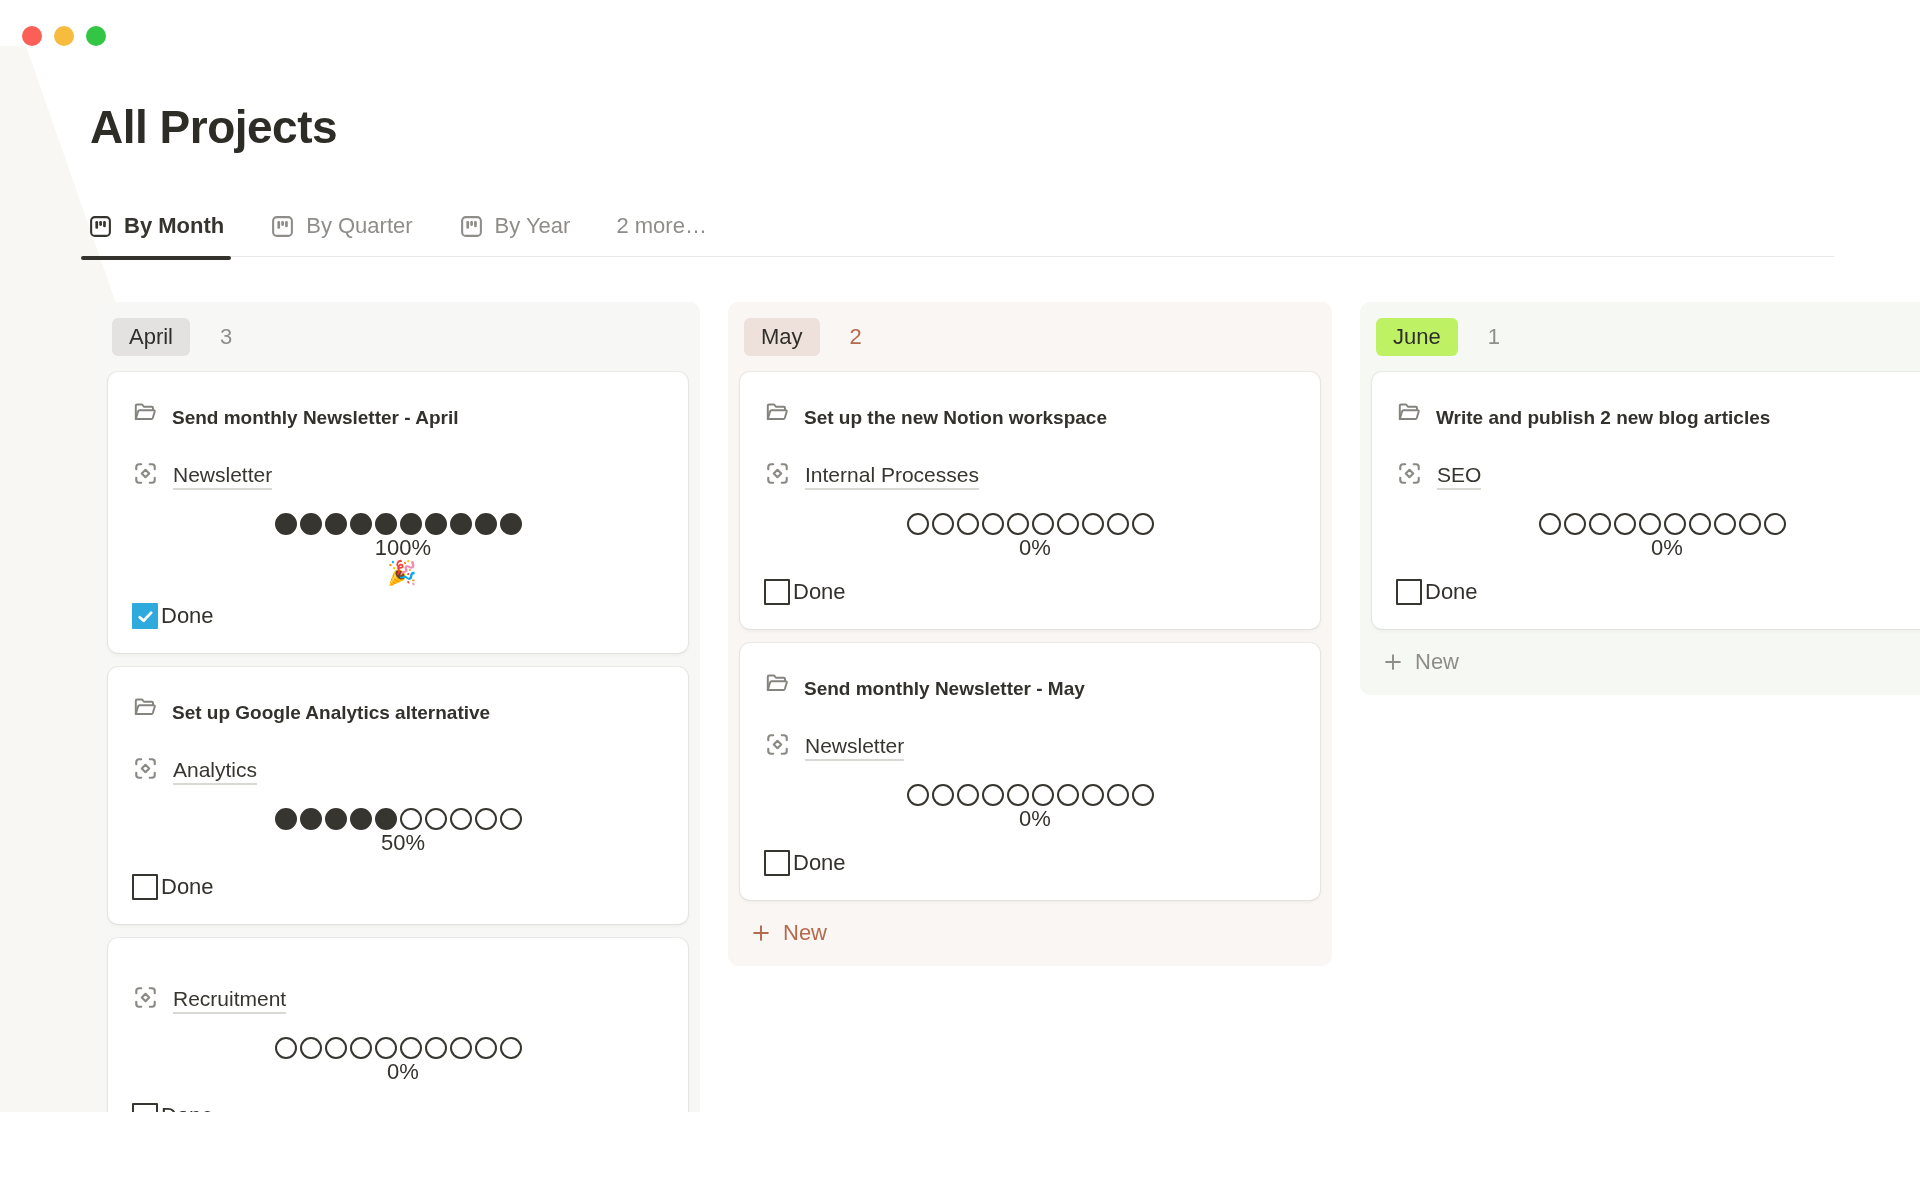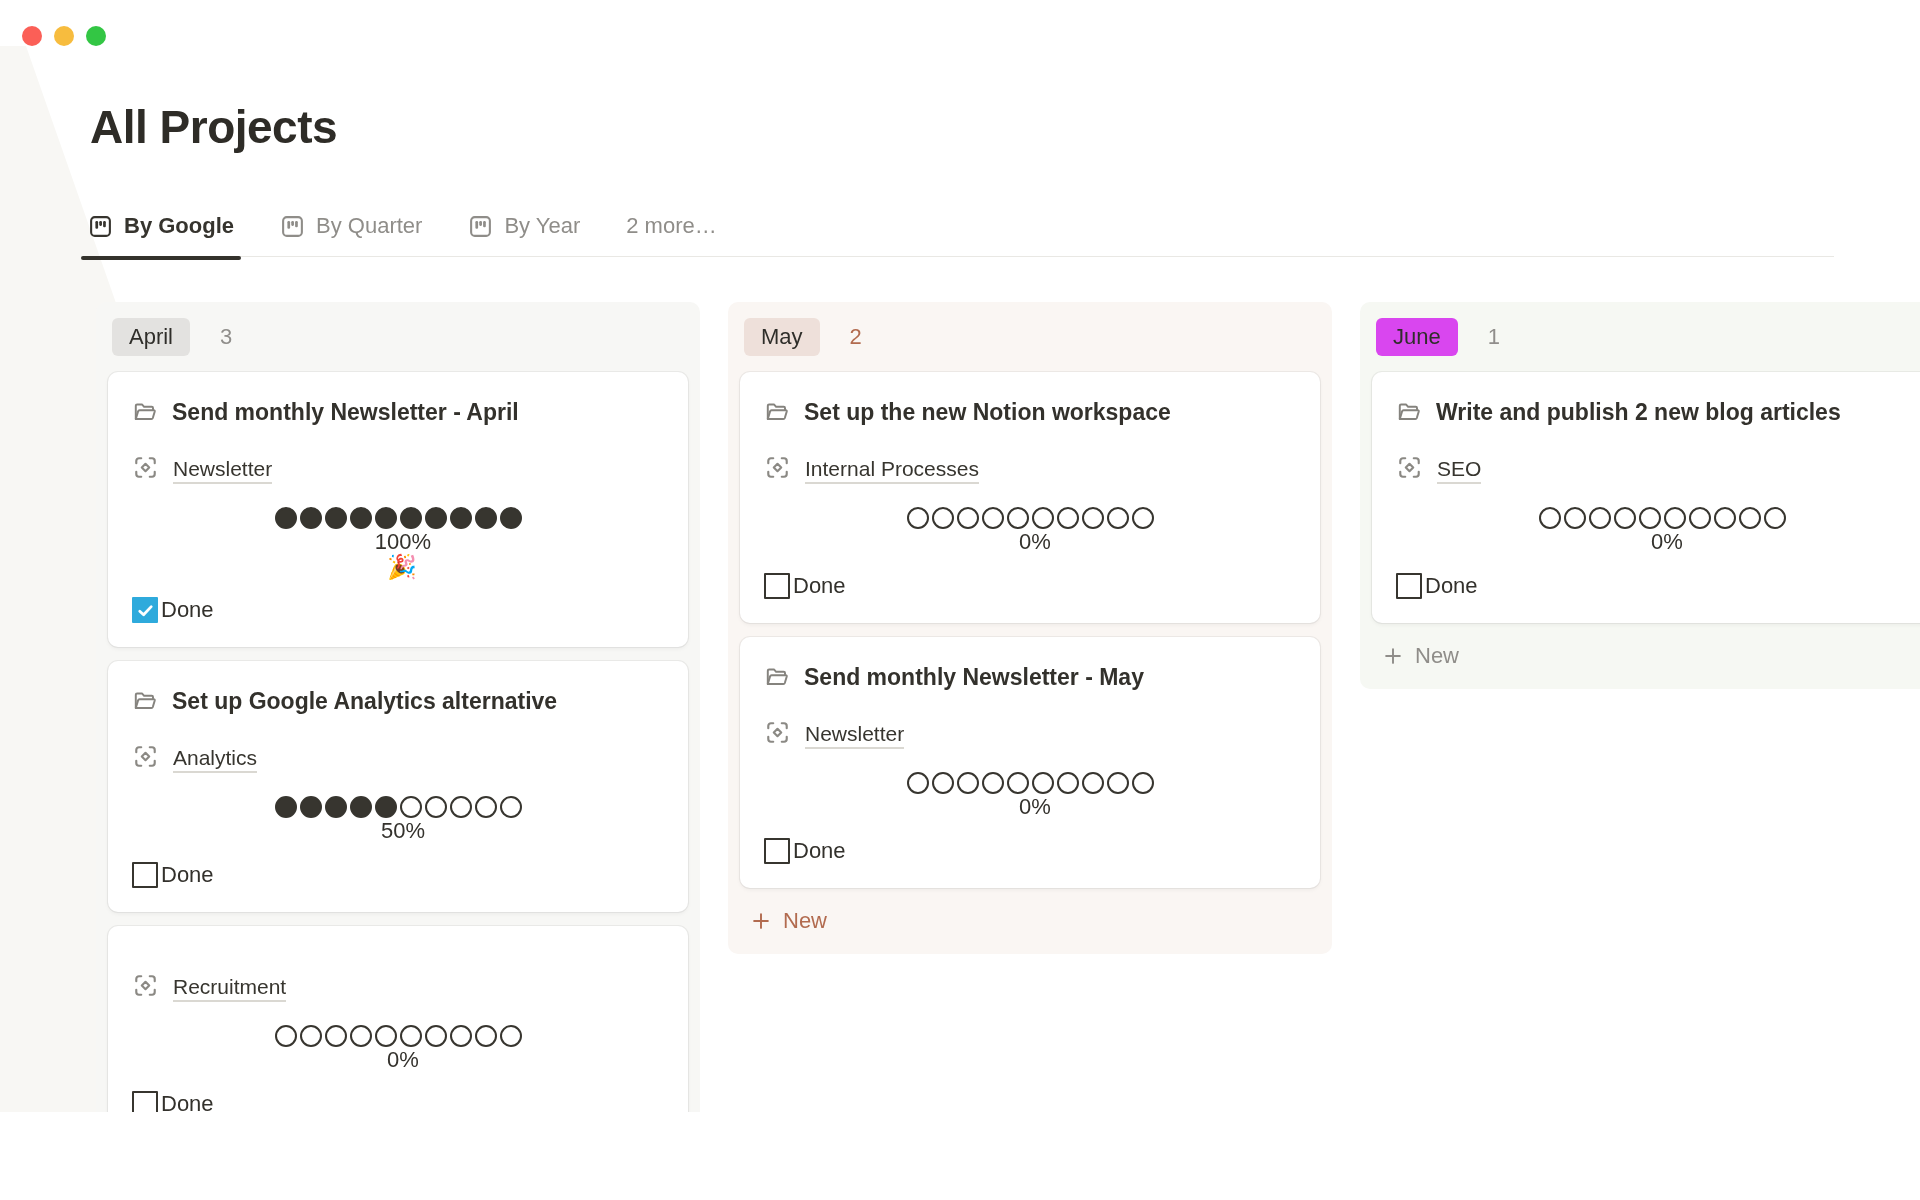--- a/index.html
+++ b/index.html
@@ -65,21 +65,21 @@
   .group-count { margin-left:30px; font-size:22px; font-weight:500; }
 
   .card-list { display:flex; flex-direction:column; gap:14px; }
   .card {
     background:#fff; border-radius:10px;
     box-shadow: 0 0 0 1px rgba(15,15,15,0.055), 0 2px 4px rgba(15,15,15,0.05);
     padding:22px 24px 24px; cursor:pointer;
   }
   .card-title-row { display:flex; gap:14px; }
   .card-title-row svg { flex:none; margin-top:5px; color:#85837E; }
-  .card-title { font-size:23px; font-weight:600; line-height:36px; color:#33312C; }
+  .card-title { font-size:19px; font-weight:600; line-height:36px; color:#33312C;margin-top:6px; }
   .column:nth-child(3) .card-title { max-width:440px; }
 
   .tag-row { margin-top:24px; display:flex; align-items:center; gap:14px; }
   .tag-row svg { flex:none; color:#8B8984; }
   .tag-label {
     font-size:21px; font-weight:500; color:#37352F;
     border-bottom:2px solid #DAD8D2; padding-bottom:0; line-height:26px; cursor:pointer;
   }
 
   .progress-row { margin-top:22px; display:flex; align-items:center;flex-direction:column; }
@@ -123,21 +123,21 @@
   <div class="tabs">
       <div class="tab active">
     <span>
       <svg width="25" height="25" viewBox="0 0 24 24">
         <rect x="3" y="3" width="18" height="18" rx="3.5" fill="none" stroke="currentColor" stroke-width="2"></rect>
         <rect x="7.1" y="6.8" width="2.6" height="7.4" rx="1.1" fill="currentColor"></rect>
         <rect x="10.8" y="6.8" width="2.6" height="4.6" rx="1.1" fill="currentColor"></rect>
         <rect x="14.5" y="6.8" width="2.6" height="6" rx="1.1" fill="currentColor"></rect>
       </svg>
     </span>
-    <span>By Google</span>
+    <span>By Month</span>
   </div>
       <div class="tab">
     <span>
       <svg width="25" height="25" viewBox="0 0 24 24">
         <rect x="3" y="3" width="18" height="18" rx="3.5" fill="none" stroke="currentColor" stroke-width="2"></rect>
         <rect x="7.1" y="6.8" width="2.6" height="7.4" rx="1.1" fill="currentColor"></rect>
         <rect x="10.8" y="6.8" width="2.6" height="4.6" rx="1.1" fill="currentColor"></rect>
         <rect x="14.5" y="6.8" width="2.6" height="6" rx="1.1" fill="currentColor"></rect>
       </svg>
     </span>
@@ -403,21 +403,21 @@
       <span>
         <svg width="22" height="22" viewBox="0 0 24 24">
           <path d="M12 4.5v15M4.5 12h15" stroke="currentColor" stroke-width="2.1" stroke-linecap="round" fill="none"></path>
         </svg>
       </span>
       <span>New</span>
     </div>
   </div>
       <div class="column" style="background: rgb(246, 248, 243);">
     <div class="column-header">
-      <span class="group-pill" style="background: #d946ef;">
+      <span class="group-pill" style="background: #bef264;">
         <span>June</span>
       </span>
       <span class="group-count" style="color: rgb(144, 142, 139);">1</span>
     </div>
     <div class="card-list">
           <div class="card">
     <div class="card-title-row">
       <span>
         <svg width="26" height="26" viewBox="0 0 24 24" fill="none" stroke="currentColor" stroke-width="1.8" stroke-linecap="round" stroke-linejoin="round">
           <path d="M3.5 18.5V6.2c0-.7.5-1.2 1.2-1.2h4.5l2 2.2h7c.7 0 1.2.5 1.2 1.2v1.1"></path>

